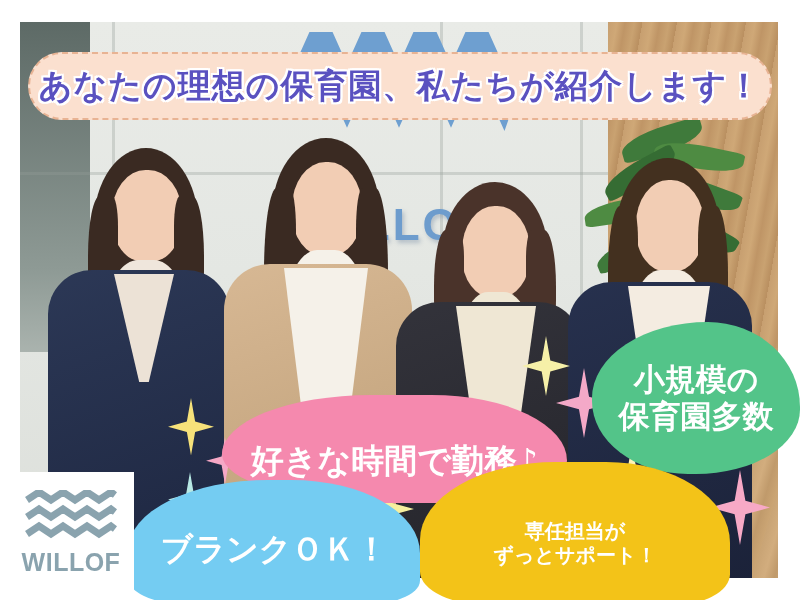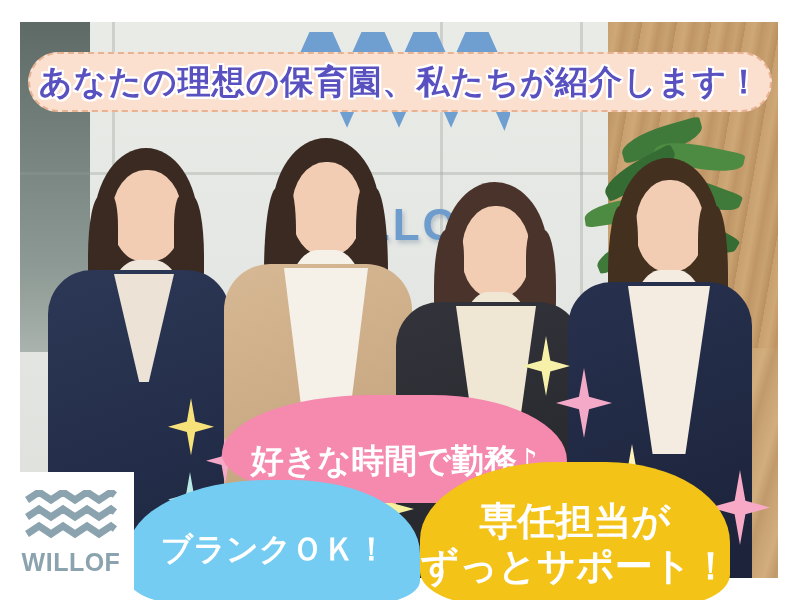--- a/index.html
+++ b/index.html
@@ -68,21 +68,21 @@
 
   
   .person{position:absolute;bottom:0;}
   .head{position:absolute;border-radius:48% 48% 45% 45%;background:#f2cdb4;}
   .hair{position:absolute;background:#3a2a22;}
   .body{position:absolute;}
   .blouse{position:absolute;border-radius:40% 40% 10% 10%;}
 
   
   .banner{
-    position:absolute;left:28px;top:52px;width:744px;height:60px;
+    position:absolute;left:28px;top:52px;width:744px;height:68px;
     background:#fbe0cf;border:2px dashed #e8b393;border-radius:36px;
     display:flex;align-items:center;justify-content:center;
   }
   .banner-text{
     font-size:33px;font-weight:bold;color:#5a51c0;letter-spacing:1px;
     font-family:"DejaVu Sans","Liberation Sans",sans-serif;
     text-shadow:
        2px 0 0 #fff,-2px 0 0 #fff,0 2px 0 #fff,0 -2px 0 #fff,
        2px 2px 0 #fff,-2px 2px 0 #fff,2px -2px 0 #fff,-2px -2px 0 #fff;
     white-space:nowrap;
@@ -115,21 +115,21 @@
     background:#74ccf2;
     border-radius:48% 44% 22% 24% / 56% 58% 20% 22%;
   }
   .b-blue .txt{font-size:32px;margin-top:18px;}
 
   .b-yellow{
     left:420px;top:462px;width:310px;height:144px;
     background:#f3c318;
     border-radius:44% 40% 20% 24% / 54% 56% 22% 24%;
   }
-  .b-yellow .txt{font-size:38px;margin-top:20px;}
+  .b-yellow .txt{font-size:20px;margin-top:20px;}
 
   
   .spark{
     position:absolute;
     clip-path:polygon(50% 0%,59% 41%,100% 50%,59% 59%,50% 100%,41% 59%,0% 50%,41% 41%);
   }
 
   
   .logo{
     position:absolute;left:8px;top:472px;width:126px;height:122px;
@@ -233,20 +233,24 @@
       <div class="spark" style="left: 206px; top: 437px; width: 38px; height: 47.5px; background: rgb(246, 168, 198);"></div>
       <div class="spark" style="left: 522px; top: 336px; width: 48px; height: 60px; background: rgb(246, 240, 168);"></div>
       <div class="spark" style="left: 556px; top: 368px; width: 56px; height: 70px; background: rgb(244, 169, 200);"></div>
       <div class="spark" style="left: 520px; top: 425px; width: 40px; height: 50px; background: rgb(168, 228, 232);"></div>
       <div class="spark" style="left: 358px; top: 474px; width: 56px; height: 70px; background: rgb(247, 239, 158);"></div>
       <div class="spark" style="left: 168px; top: 472px; width: 44px; height: 55px; background: rgb(183, 232, 228);"></div>
       <div class="spark" style="left: 610px; top: 444px; width: 44px; height: 55px; background: rgb(253, 243, 184);"></div>
       <div class="spark" style="left: 710px; top: 470px; width: 60px; height: 75px; background: rgb(247, 169, 198);"></div>
     </div>
 
+  <div class="bubble b-green" style="background: rgb(83, 196, 137);">
+    <div class="txt" style="color: rgb(255, 255, 255);">小規模の
+保育園多数</div>
+  </div>
 
   <div class="bubble b-pink" style="background: rgb(245, 137, 174);">
     <div class="txt" style="color: rgb(255, 255, 255); margin-top: 24px;">好きな時間で勤務♪</div>
   </div>
 
   <div class="bubble b-blue" style="background: rgb(116, 204, 242);">
     <div class="txt" style="color: rgb(255, 255, 255); font-family: Liberation Mono, monospace;">ブランクＯＫ！</div>
   </div>
 
   <div class="bubble b-yellow" style="background: rgb(243, 195, 24);">

